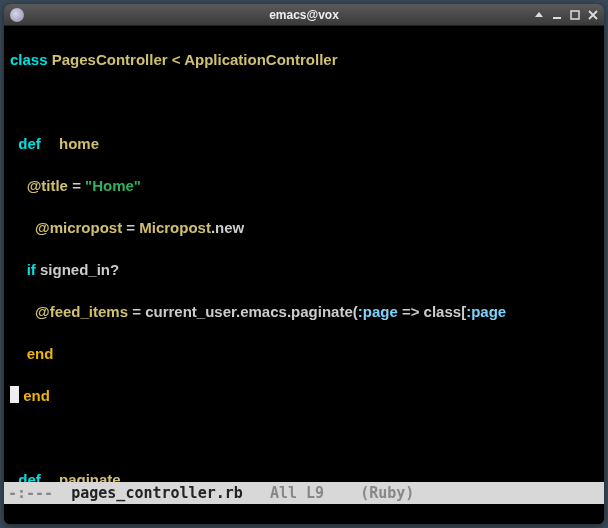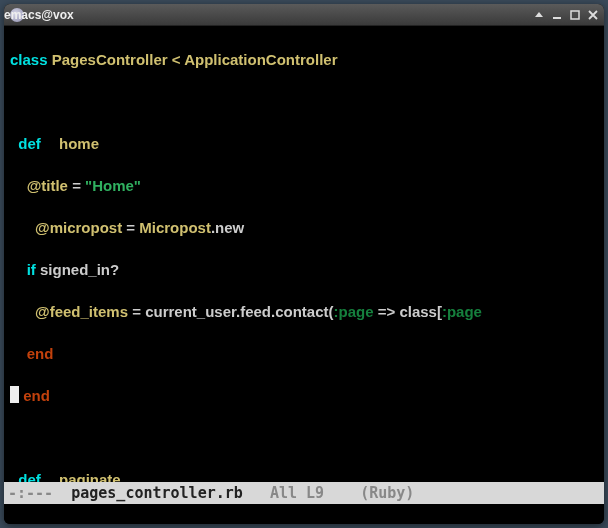--- a/index.html
+++ b/index.html
@@ -28,21 +28,21 @@
   }
   .titlebar-icon {
     width: 14px; height: 14px;
     background: radial-gradient(circle at 40% 40%, #d8d8e8, #8a8aaa);
     border-radius: 50%;
     margin-right: 6px;
   }
   .titlebar-title {
     position: absolute;
     left: 0; right: 0;
-    text-align: left;
+    text-align: center;
     color: #eee;
     font-size: 12px;
     font-weight: bold;
     pointer-events: none;
   }
   .titlebar-controls {
     margin-left: auto;
     display: flex;
     gap: 8px;
     align-items: center;
@@ -66,27 +66,27 @@
     padding: 2px 6px;
     white-space: pre;
     overflow: hidden;
     position: relative;
   }
   
   .line { height: 21px; }
   
   .kw-class   { color: #00e0e0; }
   .kw-def     { color: #00e0e0; }
-  .kw-end     { color: #c2410c; }
+  .kw-end     { color: #eab308; }
   .kw-if      { color: #00e0e0; }
   .name-type  { color: #d0c070; }
   .name-func  { color: #d0c070; margin-left: 14px; }
   .ivar       { color: #d0c070; }
   .string     { color: #30b060; }
-  .symbol     { color: #15803d; }
+  .symbol     { color: #7dd3fc; }
   .punct      { color: #ccc; }
   .plain      { color: #ccc; }
   .lt         { color: #d0c070; }
   
   .cursor-block {
     display: inline-block;
     width: 9px;
     height: 17px;
     background: #eee;
     vertical-align: text-bottom;
@@ -145,21 +145,21 @@
     </div>
   </div>
 
   <div class="editor">
 <div class="line"><span class="kw-class">class</span> <span class="name-type">PagesController</span> <span class="lt">&lt;</span> <span class="name-type">ApplicationController</span></div>
 <div class="line"></div>
 <div class="line">  <span class="kw-def">def</span> <span class="name-func">home</span></div>
 <div class="line">    <span class="ivar">@title</span> <span class="punct">=</span> <span class="string">"Home"</span></div>
 <div class="line">      <span class="ivar">@micropost</span> <span class="punct">=</span> <span class="name-type">Micropost</span><span class="plain">.new</span></div>
 <div class="line">    <span class="kw-if">if</span> <span class="plain">signed_in?</span></div>
-<div class="line">      <span class="ivar">@feed_items</span> <span class="punct">=</span> <span class="plain">current_user.feed.contact(</span><span class="symbol">:page</span><span class="plain"> =&gt; </span><span class="plain">class[</span><span class="symbol">:page</span></div>
+<div class="line">      <span class="ivar">@feed_items</span> <span class="punct">=</span> <span class="plain">current_user.emacs.paginate(</span><span class="symbol">:page</span><span class="plain"> =&gt; </span><span class="plain">class[</span><span class="symbol">:page</span></div>
 <div class="line">    <span class="kw-end">end</span></div>
 <div class="line"><span class="cursor-block"></span> <span class="kw-end">end</span></div>
 <div class="line"></div>
 <div class="line">  <span class="kw-def">def</span> <span class="name-func">paginate</span></div>
 
 
 
 
 
 

